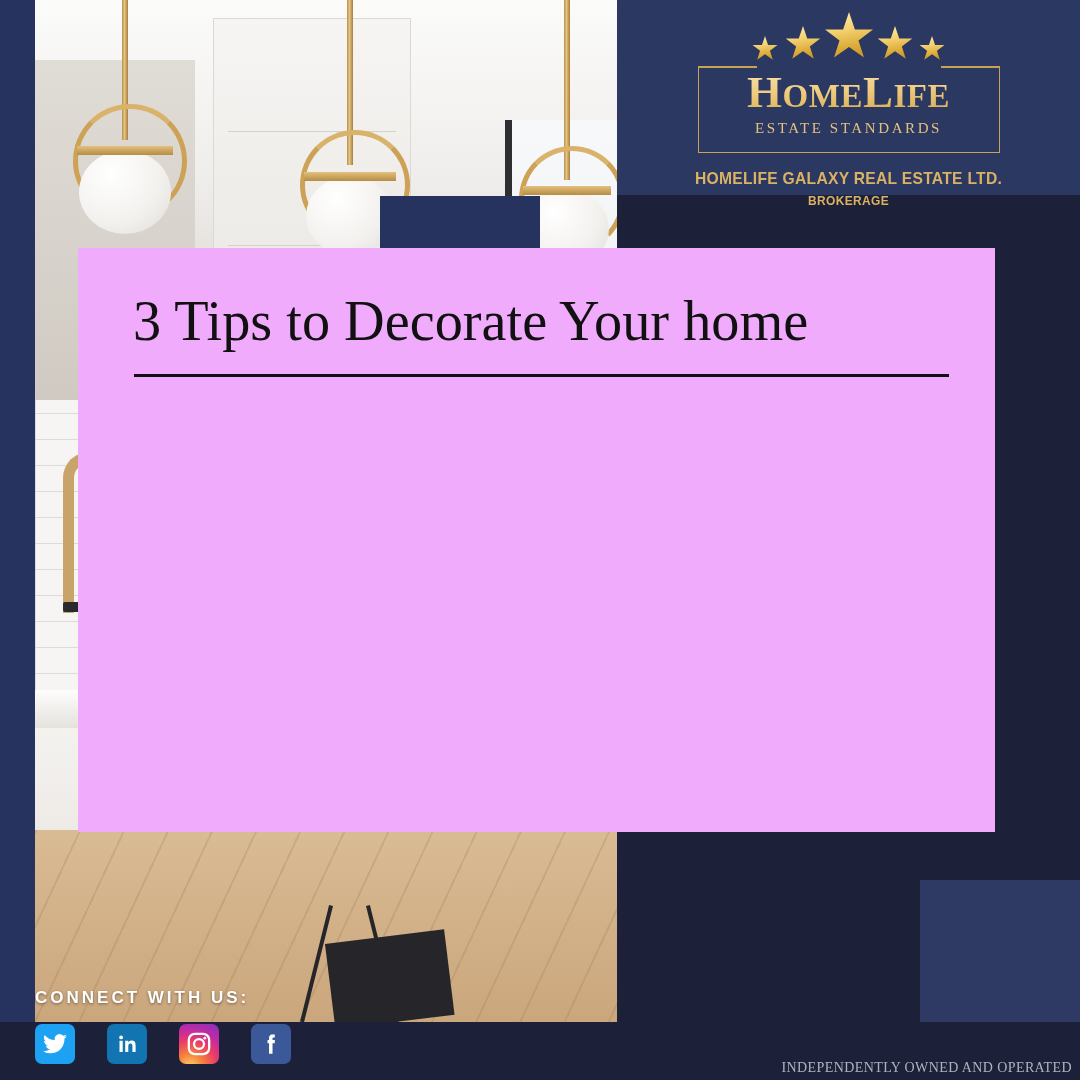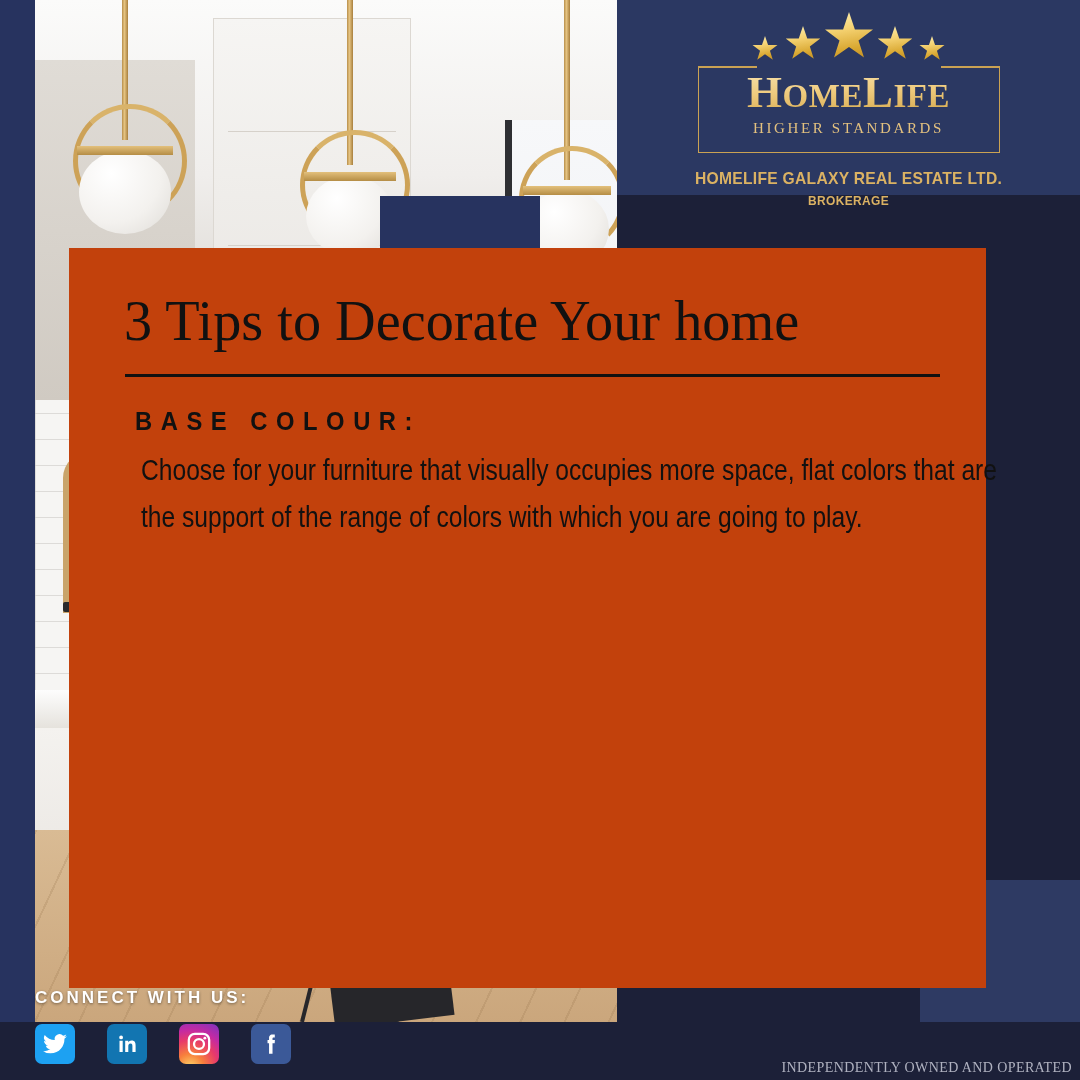--- a/index.html
+++ b/index.html
@@ -137,22 +137,22 @@
     transform:scaleX(.92);
   }
   .brokerage{
     font-family:"Liberation Sans",sans-serif;font-weight:700;
     font-size:13px;letter-spacing:.4px;color:#dbb263;margin-top:4px;
     transform:scaleX(.92);
   }
 
   
   .card{
-    position:absolute;left:69px;top:248px;width:917px;height:740px;
-    background:#c2410c;
+    position:absolute;left:78px;top:248px;width:917px;height:584px;
+    background:#f0abfc;
     padding:0;box-sizing:border-box;
   }
   .title{
     font-family:"Liberation Serif",serif;font-weight:400;
     font-size:58px;line-height:62px;color:#111;
     margin:42px 0 0 55px;transform:scaleX(.97);transform-origin:left;
     white-space:nowrap;
   }
   .rule{height:3px;background:#111;margin:22px 46px 0 56px;}
 
@@ -241,34 +241,30 @@
   <div class="logo">
     <div class="stars">
       <div class="star" style="left:135px;width:26px;height:26px;"></div>
       <div class="star" style="left:168px;width:36px;height:36px;"></div>
       <div class="star" style="left:207px;width:50px;height:50px;"></div>
       <div class="star" style="left:260px;width:36px;height:36px;"></div>
       <div class="star" style="left:302px;width:26px;height:26px;"></div>
     </div>
     <div class="frame">
       <div class="wordmark"><span>H</span><span class="sm">OME</span><span>L</span><span class="sm">IFE</span></div>
-      <div class="tagline">HIGHER STANDARDS</div>
+      <div class="tagline">ESTATE STANDARDS</div>
     </div>
     <div class="brokerline">HOMELIFE GALAXY REAL ESTATE LTD.</div>
     <div class="brokerage">BROKERAGE</div>
   </div>
 
   <div class="card">
     <div class="title">3 Tips to Decorate Your home</div>
     <div class="rule"></div>
 
-    <div class="sec-1">
-      <div class="sec-head">BASE COLOUR:</div>
-      <div class="sec-body">Choose for your furniture that visually occupies more space, flat colors that are the support of the range of colors with which you are going to play.</div>
-    </div>
   </div>
 
   <div class="connect">CONNECT WITH US:</div>
 
   <div class="socials">
     <a class="sico tw">
       <svg width="26" height="26" viewBox="0 0 24 24" aria-hidden="true">
           <path fill="#fff" d="M23 4.9c-.8.4-1.7.6-2.6.8a4.5 4.5 0 0 0 2-2.5c-.9.5-1.9.9-2.9 1.1a4.5 4.5 0 0 0-7.7 4.1A12.8 12.8 0 0 1 2.5 3.6a4.5 4.5 0 0 0 1.4 6c-.7 0-1.4-.2-2-.5 0 2.2 1.5 4 3.6 4.4-.6.2-1.3.2-2 .1a4.5 4.5 0 0 0 4.2 3.1A9 9 0 0 1 1 18.6a12.7 12.7 0 0 0 6.9 2c8.3 0 12.8-6.9 12.8-12.8v-.6c.9-.6 1.7-1.4 2.3-2.3z"></path>
         </svg>
     </a>

